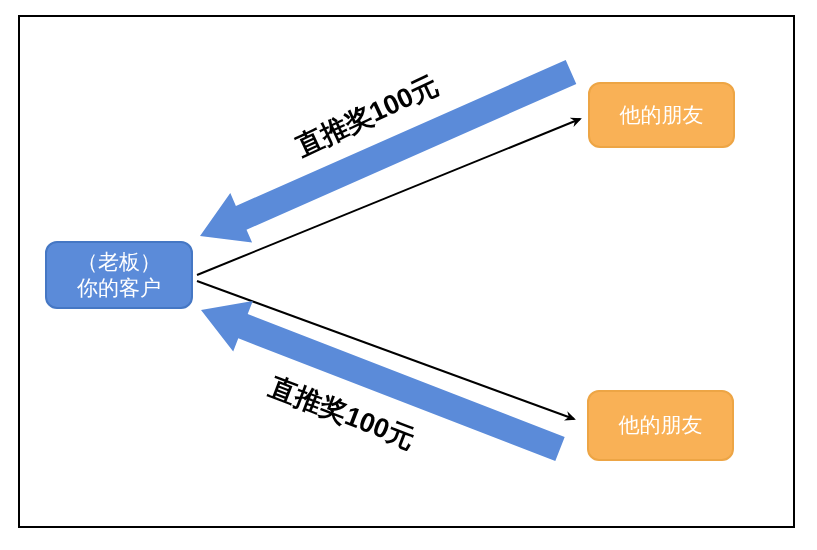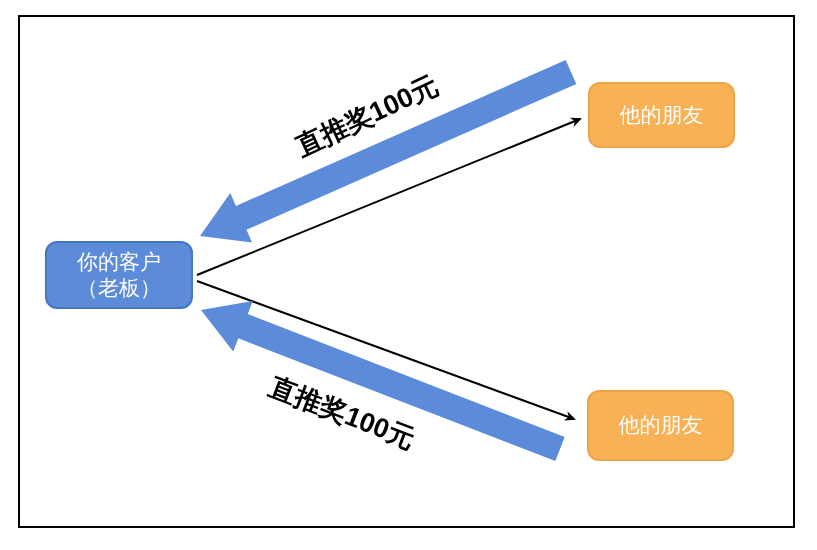--- a/index.html
+++ b/index.html
@@ -99,22 +99,22 @@
     <line class="connector" x1="197" y1="281" x2="574" y2="419" marker-end="url(#arrowhead)"></line>
 
     <polygon class="block-arrow" points="565.7,60.1 235.9,205.9 230.3,193.1 200,236 252.1,242.5 246.5,229.7 576.3,83.9"></polygon>
     <polygon class="block-arrow" points="564.7,436.9 247.7,314.1 252.8,301.0 201,310 233.2,351.4 238.3,338.3 555.3,461.1"></polygon>
 
     <text class="reward-label" x="367" y="116" text-anchor="middle" dominant-baseline="central" transform="rotate(-25 367 116)">直推奖100元</text>
     <text class="reward-label" x="342" y="413" text-anchor="middle" dominant-baseline="central" transform="rotate(21 342 413)">直推奖100元</text>
   </svg>
 
   <div class="node node-blue">
+    <span>（老板）</span>
     <span>你的客户</span>
-    <span>（老板）</span>
   </div>
 
   <div class="node node-orange node-orange-top">
     <span>他的朋友</span>
   </div>
 
   <div class="node node-orange node-orange-bottom">
     <span>他的朋友</span>
   </div>
 </div>

